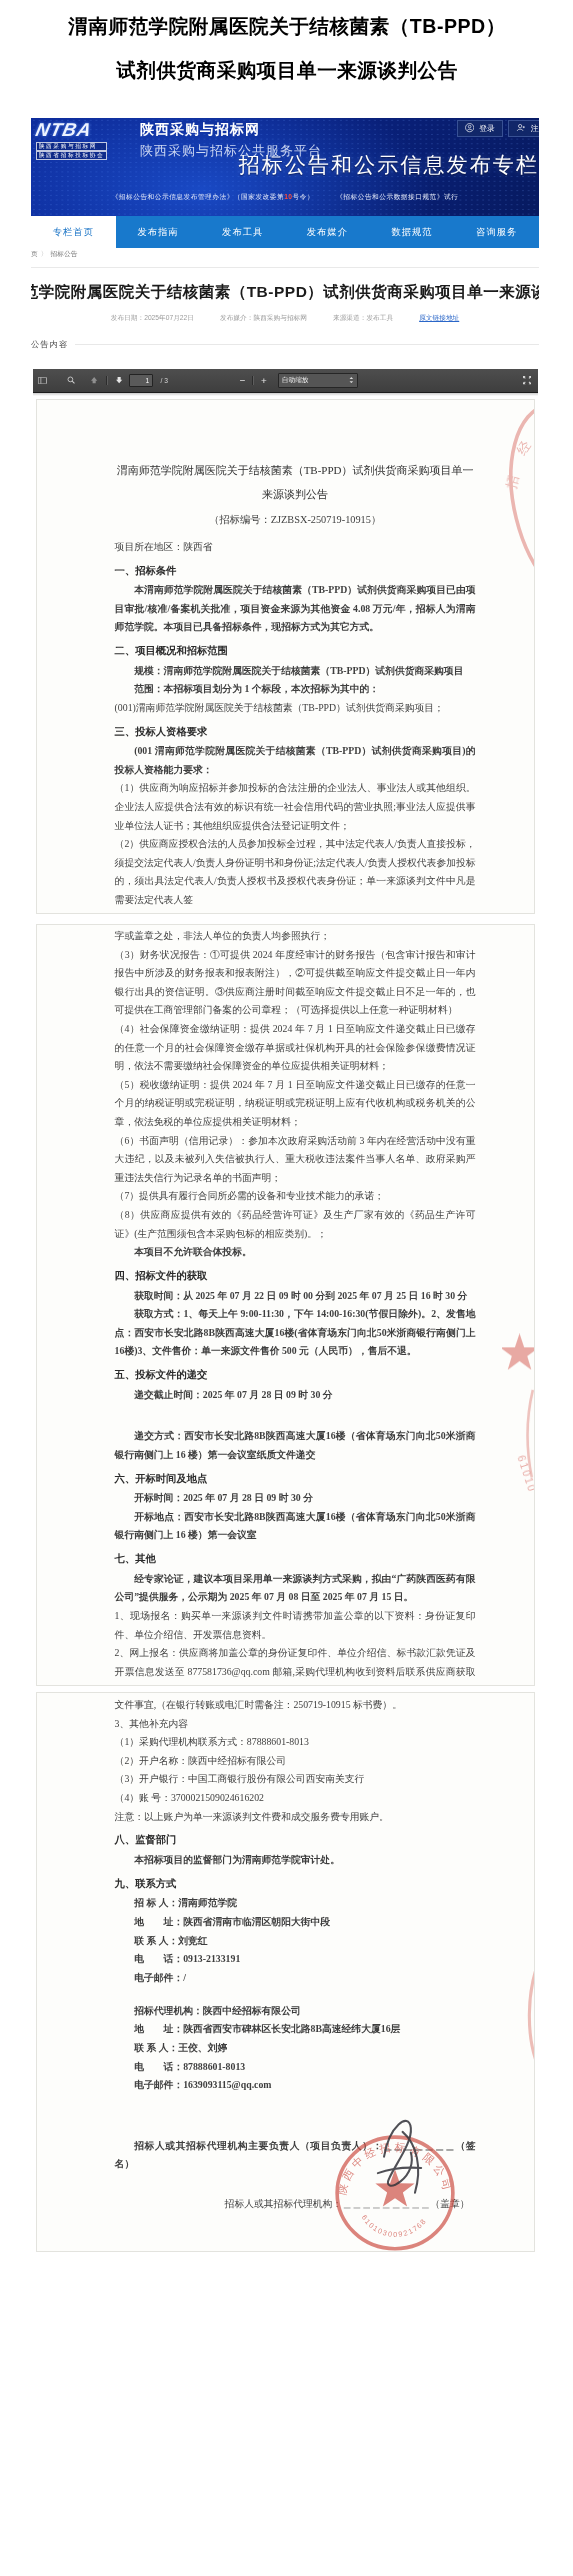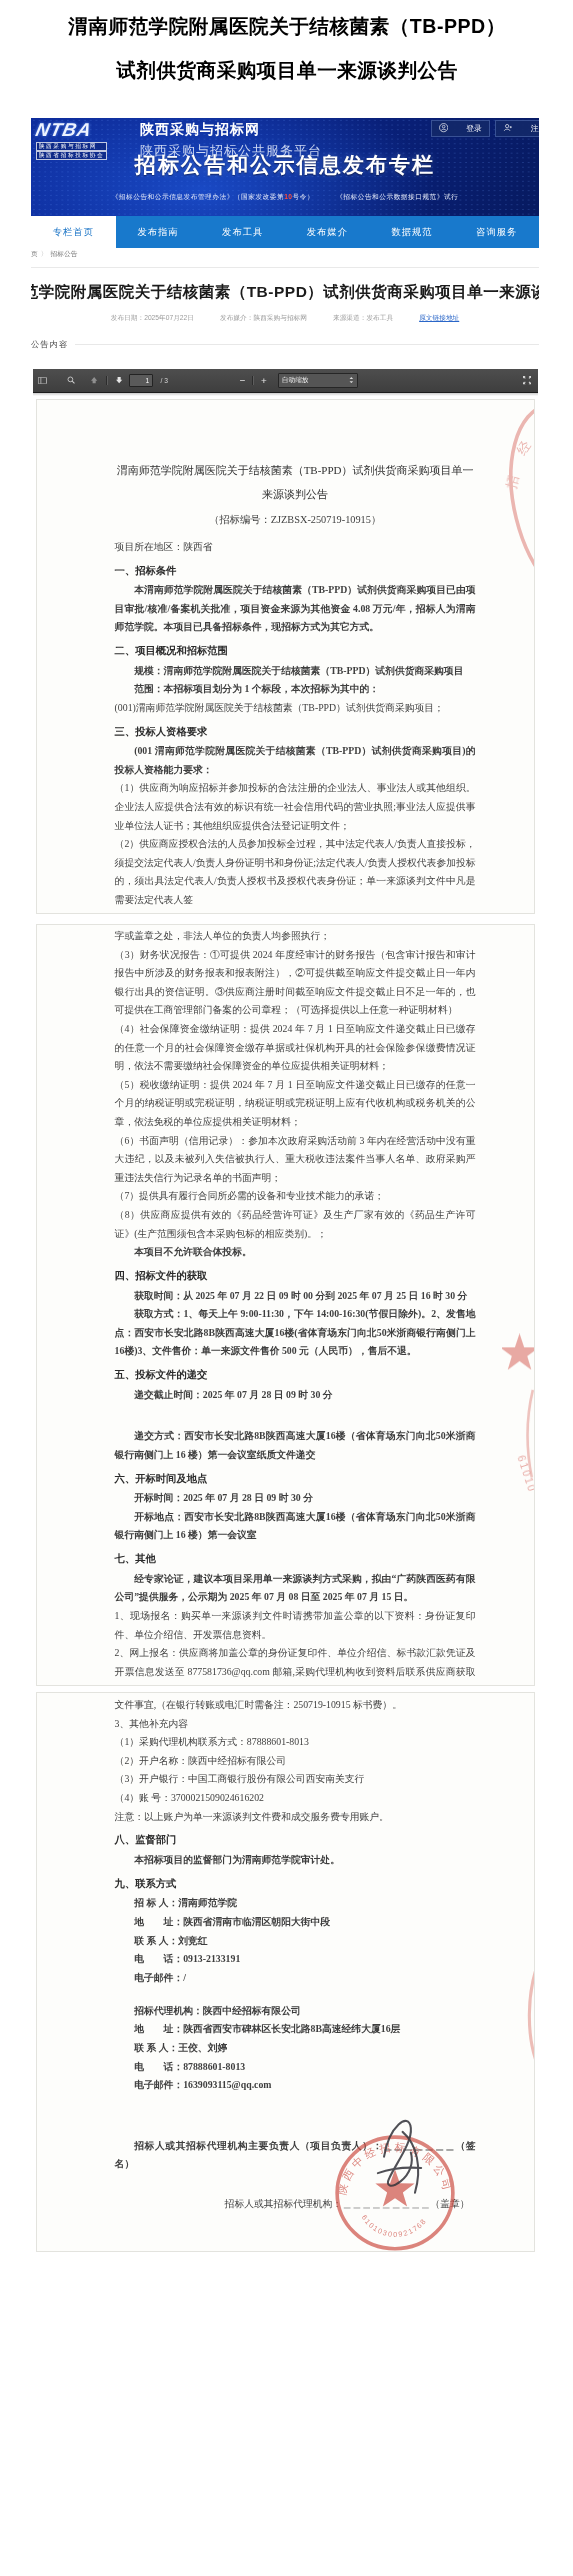--- a/index.html
+++ b/index.html
@@ -22,26 +22,26 @@
           background:radial-gradient(closest-side,rgba(40,110,255,.5),rgba(40,110,255,0));}
   .logo-wrap{position:absolute;left:5.2px;top:1px;}
   .logo-text{font-style:italic;font-weight:bold;font-size:18.6px;color:#eef3ff;letter-spacing:1px;
              text-shadow:0 1px 0 #1a3fb0,0 0 3.1px rgba(120,170,255,.8);transform:skewX(-12deg);}
   .logo-box{display:block;margin-top:0.5px;font-size:5.7px;color:#fff;letter-spacing:1.6px;
             border:0.5px solid rgba(255,255,255,.75);padding:0 1.6px;line-height:7.2px;background:rgba(10,25,90,.4);}
   .brand{position:absolute;left:109px;top:3.1px;color:#fff;}
   .brand-name{font-size:14px;font-weight:bold;letter-spacing:1px;}
   .brand-sub{font-size:13px;color:#ccd7f2;letter-spacing:1px;margin-top:2.6px;}
   .auth{position:absolute;top:1.6px;right:-15.5px;display:flex;gap:5.2px;}
-  .auth-btn{display:flex;align-items:center;gap:18px;height:15px;padding:0 7.2px;
+  .auth-btn{display:flex;align-items:center;gap:5px;height:15px;padding:0 7.2px;
             background:rgba(18,40,105,.92);border:0.5px solid rgba(130,160,230,.35);
             color:#fff;font-size:7.8px;cursor:pointer;}
   .auth-btn svg{display:block;}
-  #banner-headline{position:absolute;left:0;right:0;top:33px;text-align:center;color:#fff;
-            font-size:21px;font-weight:bold;letter-spacing:2.1px;
+  #banner-headline{position:absolute;left:0;right:0;top:33px;text-align:right;color:#fff;
+            font-size:21px;font-weight:normal;letter-spacing:2.1px;
             text-shadow:0 1px 1.6px rgba(0,0,20,.55),0 0 7.2px rgba(140,190,255,.35);}
   #banner-notice{position:absolute;left:0;right:0;top:75px;text-align:center;color:#e7ecf9;
             font-size:6.7px;letter-spacing:0.5px;}
   #banner-notice .red{color:#ff4b3a;font-weight:bold;}
   #banner-notice .gap{display:inline-block;width:22px;}
 
   
   #nav{position:absolute;left:31px;top:216px;width:508px;height:32px;background:#1879cc;display:flex;}
   .nav-item{flex:1;display:flex;align-items:center;justify-content:center;
             color:#fff;font-size:9.3px;letter-spacing:1px;cursor:pointer;}

